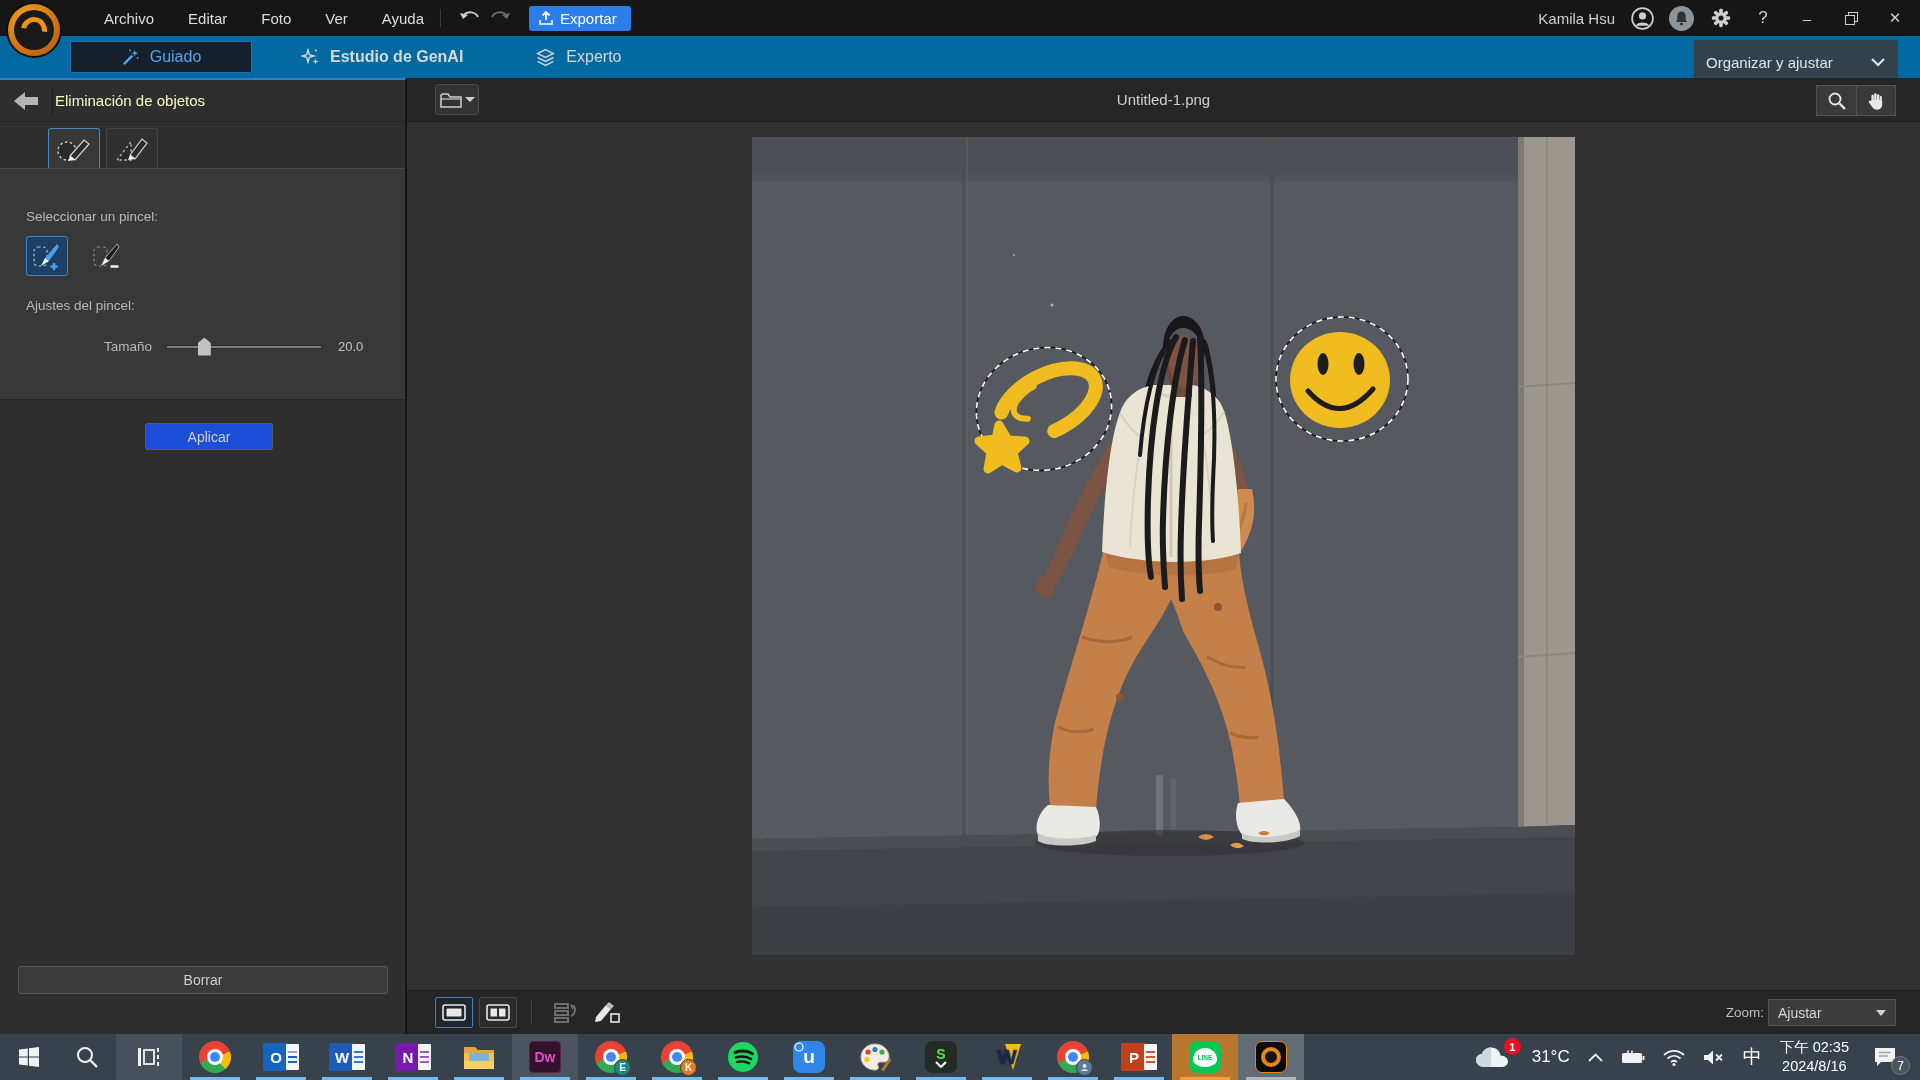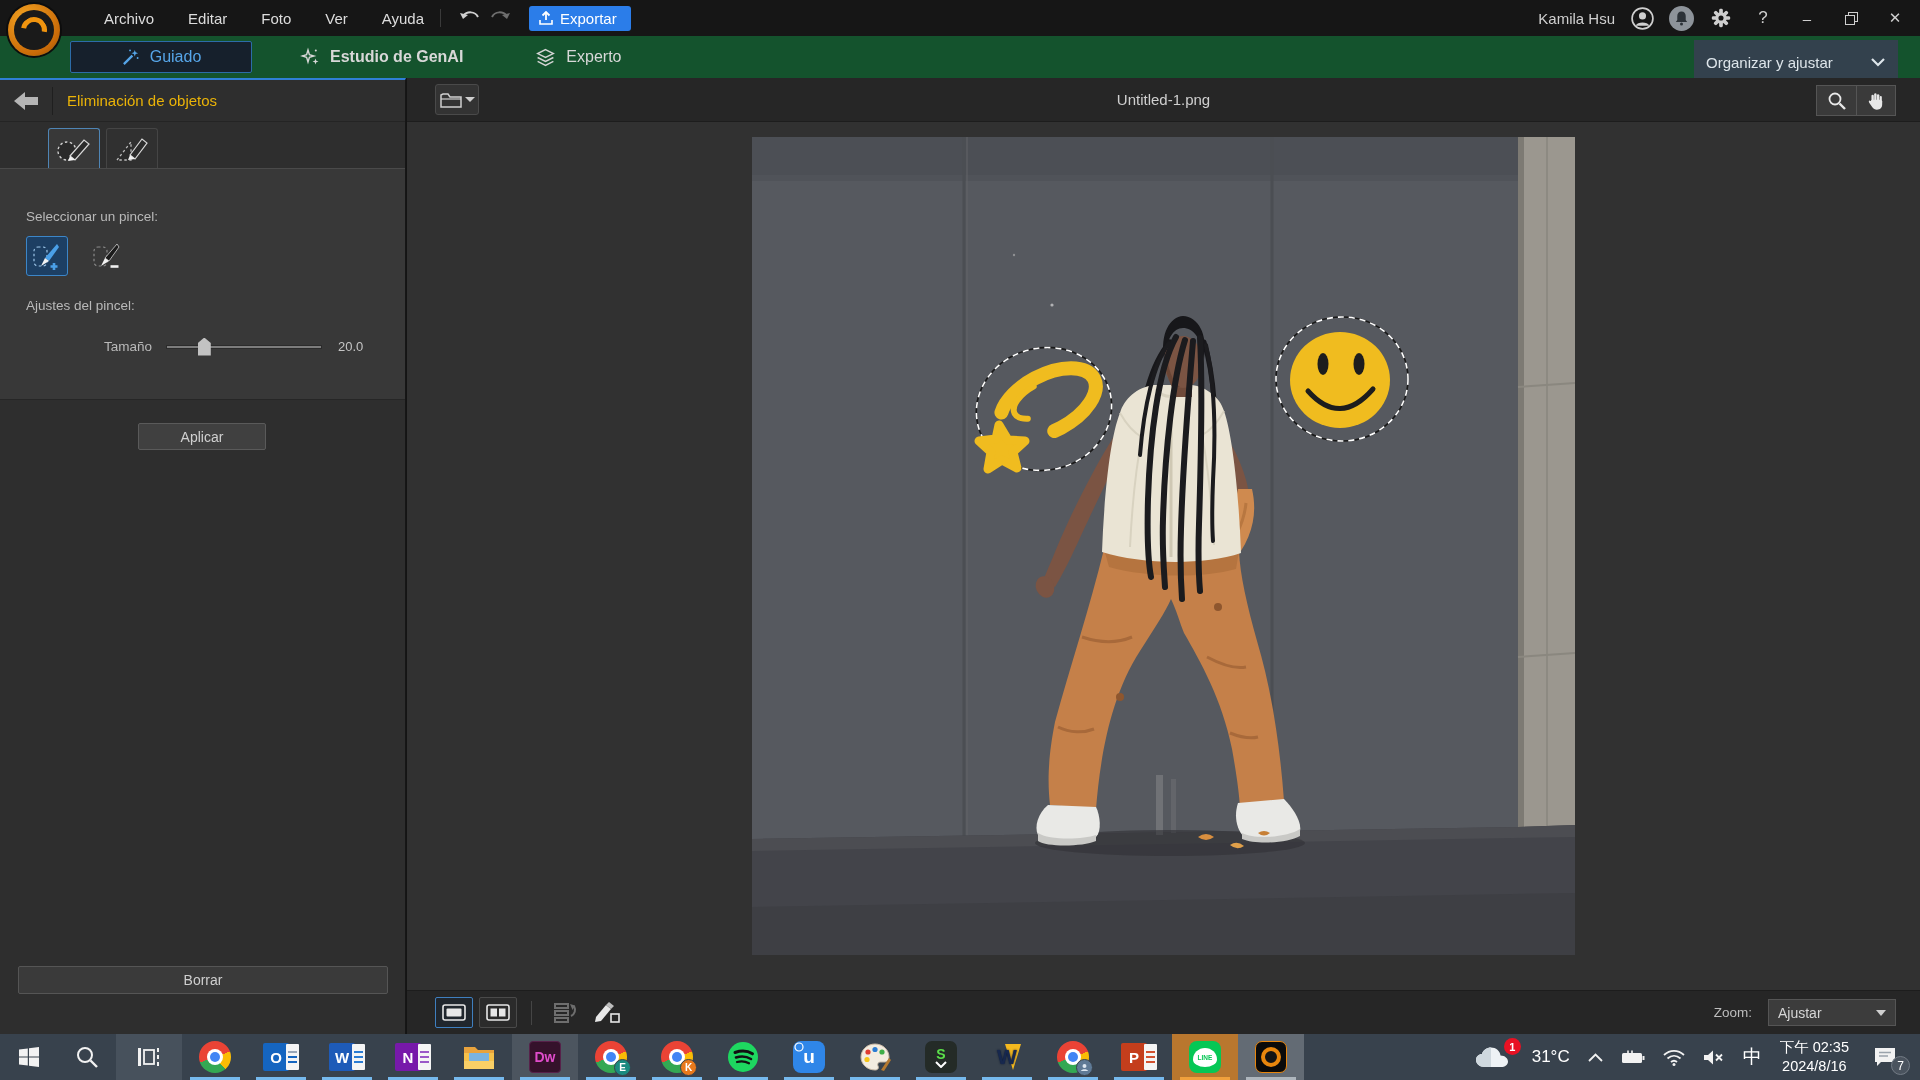--- a/index.html
+++ b/index.html
@@ -22,56 +22,56 @@
   .hist-btn { width:30px; height:24px; background:none; border:none; display:flex; align-items:center; justify-content:center; }
   .export-btn { margin-left:14px; height:25px; padding:0 14px 0 10px; background:#2b7de9; border:none; border-radius:3px;
     color:#fff; font-size:15px; display:flex; align-items:center; gap:7px; }
   .tb-right { position:absolute; right:10px; top:0; height:36px; display:flex; align-items:center; gap:14px; color:#cfcfcf; }
   .round-icon { width:26px; height:26px; display:flex; align-items:center; justify-content:center; background:none; border:none; }
   .bell-wrap { width:25px; height:25px; border-radius:50%; background:#8d939a; display:flex; align-items:center; justify-content:center; border:none; }
   .win-btn { width:30px; height:28px; background:none; border:none; color:#cfcfcf; font-size:15px;
     display:flex; align-items:center; justify-content:center; }
 
   
-  .tabrow { position:absolute; left:0; top:36px; width:1920px; height:42px; background:#14532d;
+  .tabrow { position:absolute; left:0; top:36px; width:1920px; height:42px; background:#0369a1;
     display:flex; align-items:center; }
   .ws-tab { display:flex; align-items:center; gap:10px; background:none; border:none; color:#d8d8d8; font-size:16px; }
   .ws-tab.guiado { margin-left:70px; width:182px; height:32px; justify-content:center;
     background:#16202c; border:1px solid #2c6ca8; border-radius:2px; color:#56a5e8; }
   .ws-tab.genai { margin-left:48px;font-weight:bold; }
   .ws-tab.experto { margin-left:72px; }
   .organize { position:absolute; right:22px; top:4px; width:204px; height:44px; background:#33414d;
     display:flex; align-items:center; justify-content:space-between; padding:0 12px; color:#dde5ea; font-size:15px; border:none; }
 
   
   .panel { position:absolute; left:0; top:78px; width:406px; bottom:46px; background:#2e2e2e;
     border-top:2px solid #2f7fd6; border-right:1px solid #161616; color:#b9b9b9; }
   .panel-header { height:42px; display:flex; align-items:center; border-bottom:1px solid #242424; }
   .back-btn { width:52px; height:42px; background:none; border:none; display:flex; align-items:center; justify-content:center; }
   .ph-sep { width:1px; height:28px; background:#1f1f1f; }
-  .panel-title { margin-left:14px; font-size:15px; color:#eab308; }
+  .panel-title { margin-left:2px; font-size:15px; color:#fef9c3; }
   .brush-tabs { height:46px; display:flex; align-items:flex-end; padding-left:48px; gap:6px; }
   .brush-tab { width:52px; height:40px; display:flex; align-items:center; justify-content:center;
     background:#303030; border:1px solid #454545; border-bottom:none; border-radius:3px 3px 0 0; }
   .brush-tab.sel { background:#383838; border:1px solid #4f85b5; border-bottom:none; }
   .panel-section { background:#383838; border-top:1px solid #4a4a4a; border-bottom:1px solid #262626;
     padding:18px 24px 20px 26px; height:232px; }
   .instruction { font-size:13.5px; line-height:1.55; color:#b9b9b9; width:330px; }
   .label-line { font-size:13.5px; margin-top:22px; }
   .brush-btns { display:flex; gap:18px; margin-top:12px; }
   .brush-btn { width:42px; height:40px; display:flex; align-items:center; justify-content:center;
     background:none; border:1px solid transparent; border-radius:3px; }
   .brush-btn.sel { background:#1d3f63; border:1px solid #3c86c8; }
   .slider-row { display:flex; align-items:center; margin-top:26px; }
   .slider-label { font-size:13.5px; width:56px; margin-left:70px; text-align:right; }
   .slider-track { position:relative; width:156px; height:4px; background:#7c7c7c; border:1px solid #2b2b2b; margin-left:14px; }
   .slider-thumb { position:absolute; left:20%; top:-8px; width:13px; height:18px; background:#c2c2c2;
     clip-path:polygon(50% 0,100% 30%,100% 100%,0 100%,0 30%); }
   .slider-value { font-size:13px; margin-left:16px; color:#c5c5c5; }
-  .apply-btn { position:absolute; left:138px; top:343px; width:128px; height:27px; background:#404040;
+  .apply-btn { position:absolute; left:145px; top:343px; width:128px; height:27px; background:#1d4ed8;
     border:1px solid #5a5a5a; border-radius:2px; color:#d0d0d0; font-size:14px; }
   .clear-btn { position:absolute; left:18px; bottom:40px; width:370px; height:28px; background:#3a3a3a;
     border:1px solid #555; border-radius:2px; color:#cfcfcf; font-size:14px; }
 
   
   .canvas { position:absolute; left:407px; top:78px; right:0; bottom:46px; background:#313131; }
   .canvas-top { position:absolute; left:0; top:0; right:0; height:44px; background:#262626; border-bottom:1px solid #1d1d1d;
     display:flex; align-items:center; }
   .folder-btn { margin-left:28px; width:44px; height:31px; background:#333; border:1px solid #4a4a4a; border-radius:3px;
     display:flex; align-items:center; justify-content:center; gap:3px; }
@@ -81,21 +81,21 @@
   .canvas-body { position:absolute; left:0; top:45px; right:0; bottom:44px; display:flex; justify-content:center; }
   .photo { margin-top:14px; }
   .canvas-bottom { position:absolute; left:0; bottom:0; right:0; height:44px; background:#262626; border-top:1px solid #1d1d1d;
     display:flex; align-items:center; }
   .cb-btn { width:38px; height:31px; margin-left:6px; background:#2b2b2b; border:1px solid #4a4a4a; border-radius:2px;
     display:flex; align-items:center; justify-content:center; }
   .cb-btn.sel { border:1px solid #3f7fbf; background:#20262d; }
   .cb-btn:first-child { margin-left:28px; }
   .cb-sep { width:1px; height:24px; background:#454545; margin:0 14px; }
   .cb-icon-btn { width:40px; height:31px; background:none; border:none; display:flex; align-items:center; justify-content:center; }
-  .zoom-ctl { position:absolute; right:24px; display:flex; align-items:center; gap:16px; }
+  .zoom-ctl { position:absolute; right:24px; display:flex; align-items:center; gap:4px; }
   .zoom-label { color:#bdbdbd; font-size:13.5px; }
   .zoom-select { width:128px; height:27px; background:#3c3c3c; border:1px solid #555; color:#d5d5d5; font-size:14px;
     display:flex; align-items:center; justify-content:space-between; padding:0 9px; }
   .tri-down { width:0; height:0; border-left:5px solid transparent; border-right:5px solid transparent; border-top:6px solid #cfcfcf; }
 
   
   .taskbar { position:absolute; left:0; bottom:0; width:1920px; height:46px; background:#38424d;
     display:flex; align-items:stretch; color:#fff; }
   .tb-btn { width:58px; display:flex; align-items:center; justify-content:center; background:none; border:none; position:relative; }
   .tb-btn.taskview { width:66px; background:#47515c; }

